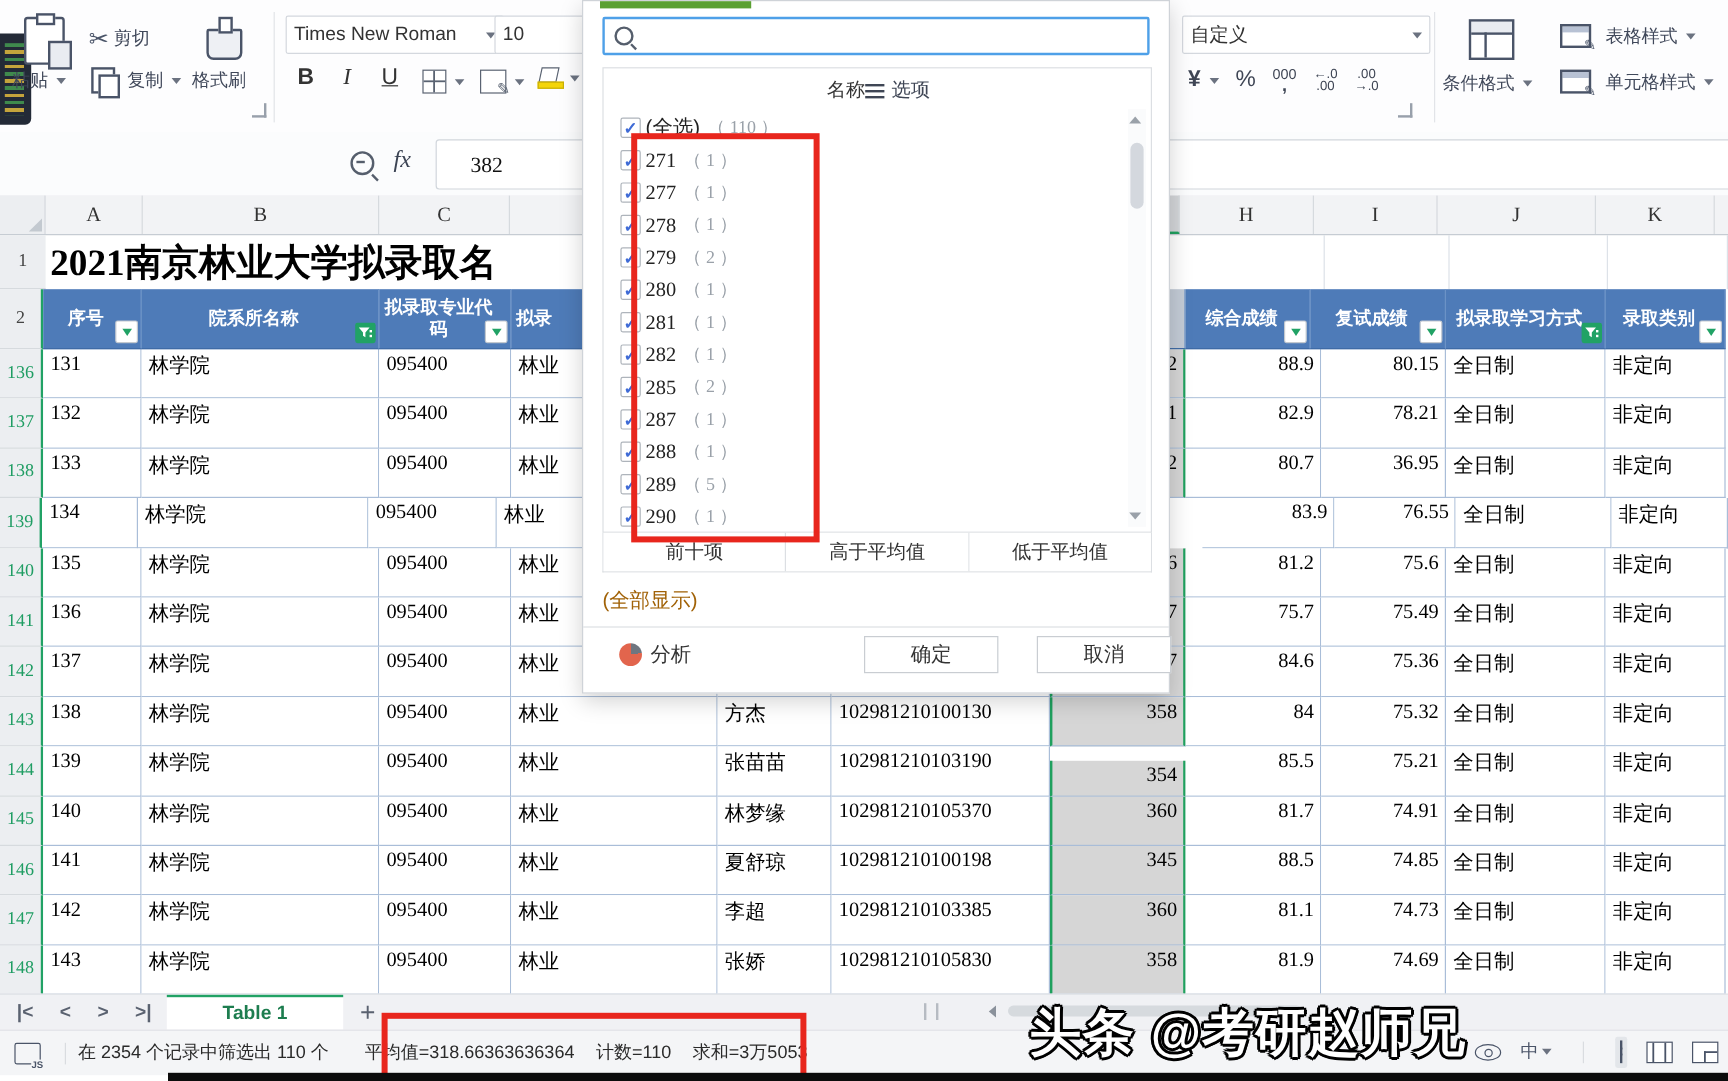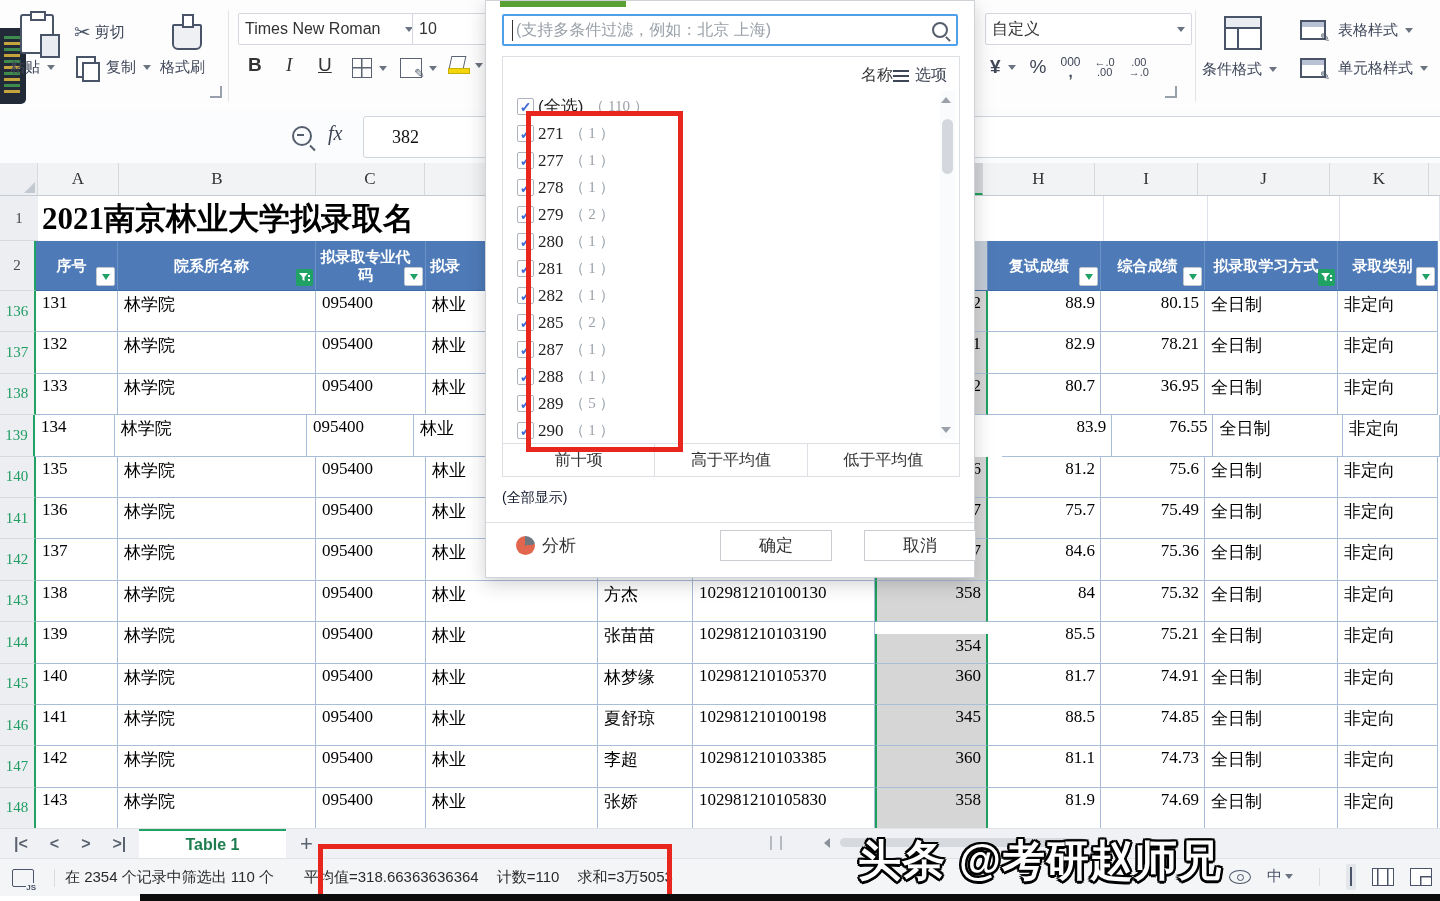--- a/index.html
+++ b/index.html
@@ -85,38 +85,38 @@
 
   
   .fpanel{left:485px;top:0;width:490px;height:578px;background:#fff;border:1px solid #cfd3d8;box-shadow:0 6px 18px rgba(0,0,0,.18);box-sizing:border-box;z-index:50;}
   .fpanel .greenbar{position:absolute;left:14px;top:0;width:126px;height:6px;background:#5aa032;}
   .searchbox{position:absolute;left:16px;top:13px;width:456px;height:32px;border:2px solid #4ea0e8;border-radius:2px;background:#fff;
      display:flex;align-items:center;box-sizing:border-box;padding:0 8px;}
   .searchbox .ph{color:#9aa1a9;font-size:16px;flex:1;border-left:1.5px solid #333;padding-left:3px;}
   .search-ic{width:12px;height:12px;border:2px solid #555e6c;border-radius:50%;position:relative;}
   .search-ic:after{content:"";position:absolute;right:-5px;bottom:-4px;width:6px;height:2px;background:#555e6c;transform:rotate(45deg);}
   .listbox{position:absolute;left:16px;top:55px;width:458px;height:388px;border:1px solid #dcdfe3;box-sizing:border-box;background:#fff;}
-  .listbox .lhead{display:flex;justify-content:flex-end;align-items:center;padding:8px 12px 4px 14px;font-size:16px;color:#333;}
+  .listbox .lhead{display:flex;justify-content:center;align-items:center;padding:8px 12px 4px 14px;font-size:16px;color:#333;}
   .opt{display:flex;align-items:center;gap:6px;color:#3f4655;}
   .burger{width:16px;height:12px;background:linear-gradient(#3f4655,#3f4655) 0 0/16px 2px no-repeat,
     linear-gradient(#3f4655,#3f4655) 0 5px/16px 2px no-repeat,linear-gradient(#3f4655,#3f4655) 0 10px/16px 2px no-repeat;}
   .fitems{position:absolute;left:14px;top:36px;width:400px;}
   .fitem{display:flex;align-items:center;height:27px;gap:4px;}
   .fitem .cb{width:15px;height:15px;border:1px solid #aeb4bb;border-radius:2px;background:#fff;color:#3f6bd6;font-size:14px;font-weight:bold;
      display:flex;align-items:center;justify-content:center;line-height:1;}
   .fitem .lab{font-family:"Liberation Serif",serif;font-size:17px;color:#222;}
   .fitem .cnt{font-family:"Liberation Serif",serif;font-size:15px;color:#9aa1a9;margin-left:2px;}
   .vscroll{position:absolute;right:4px;top:34px;width:15px;height:348px;background:#fafbfc;}
   .vscroll .thumb{position:absolute;left:2px;top:28px;width:11px;height:55px;background:#d4d8de;border-radius:6px;}
   .arr-up{position:absolute;right:8px;top:40px;width:0;height:0;border-left:5px solid transparent;border-right:5px solid transparent;border-bottom:6px solid #9aa1a9;}
   .arr-dn{position:absolute;right:8px;bottom:10px;width:0;height:0;border-left:5px solid transparent;border-right:5px solid transparent;border-top:6px solid #9aa1a9;}
   .fquick{position:absolute;left:16px;top:443px;width:458px;height:33px;display:flex;border:1px solid #dcdfe3;border-top:none;box-sizing:border-box;}
   .fquick .qb{flex:1;display:flex;align-items:center;justify-content:center;font-size:16px;color:#333;border-right:1px solid #dcdfe3;background:#fff;}
   .fquick .qb:last-child{border-right:none;}
-  .showall{position:absolute;left:16px;top:488px;font-size:14px;color:#0f172a;}
+  .showall{position:absolute;left:16px;top:488px;font-size:17px;color:#a16207;}
   .fdivider{position:absolute;left:0;top:521px;width:100%;height:1px;background:#dcdfe3;}
   .analyze{position:absolute;left:30px;top:533px;display:flex;align-items:center;gap:7px;font-size:17px;color:#333;}
   .pie-ic{width:19px;height:19px;border-radius:50%;background:conic-gradient(#6f7680 0 82deg,#e2654d 82deg 360deg);}
   .okcancel{position:absolute;top:529px;width:112px;height:31px;border:1px solid #c9cdd2;background:#fff;
      display:flex;align-items:center;justify-content:center;font-size:17px;color:#333;box-sizing:border-box;}
   .ok{left:234px;} .cancel{left:378px;}
 
   
   .tabbar{left:0;top:828px;width:1440px;height:30px;background:#f0f1f4;border-top:1px solid #dfe2e6;display:flex;align-items:center;}
   .navics{display:flex;gap:22px;padding-left:14px;color:#5a6270;font-size:16px;font-weight:bold;width:125px;}
@@ -317,28 +317,28 @@
         </div>
         <div class="cell" style="width: 95px;">
           <span></span>
         </div>
         <div class="cell" style="width: 182px;">
           <span></span>
         </div>
         <div class="cell gsel" style="width: 113px;">
           <span></span>
         </div>
-        <div class="cell" style="width: 113px;">
-          <span>复试成绩</span>
+        <div class="cell" style="width: 104px;">
+          <span>综合成绩</span>
           <span class="fbtn drop">
             <i></i>
           </span>
         </div>
-        <div class="cell" style="width: 104px;">
-          <span>综合成绩</span>
+        <div class="cell" style="width: 113px;">
+          <span>复试成绩</span>
           <span class="fbtn drop">
             <i></i>
           </span>
         </div>
         <div class="cell" style="width: 133px;">
           <span>拟录取学习方式</span>
           <span class="fbtn funnel">
             <svg width="13" height="13" viewBox="0 0 13 13">
               <path d="M1 2h9l-3.5 4v4l-2-1.2V6z" fill="#fff"></path>
               <rect x="10" y="4" width="2" height="2" fill="#fff"></rect>
@@ -535,21 +535,20 @@
           <div class="cell num" style="width: 104px;">74.69</div>
           <div class="cell" style="width: 133px;">全日制</div>
           <div class="cell" style="width: 100px;">非定向</div>
         </div>
       </div>
   </div>
 
   <div class="abs fpanel">
     <div class="greenbar"></div>
     <div class="searchbox">
-      <span class="ph">(支持多条件过滤，例如：北京 上海)</span>
       <span class="search-ic"></span>
     </div>
     <div class="listbox">
       <div class="lhead">
         <span>名称</span>
         <span class="opt">
           <span class="burger"></span>
           <span>选项</span>
         </span>
       </div>

